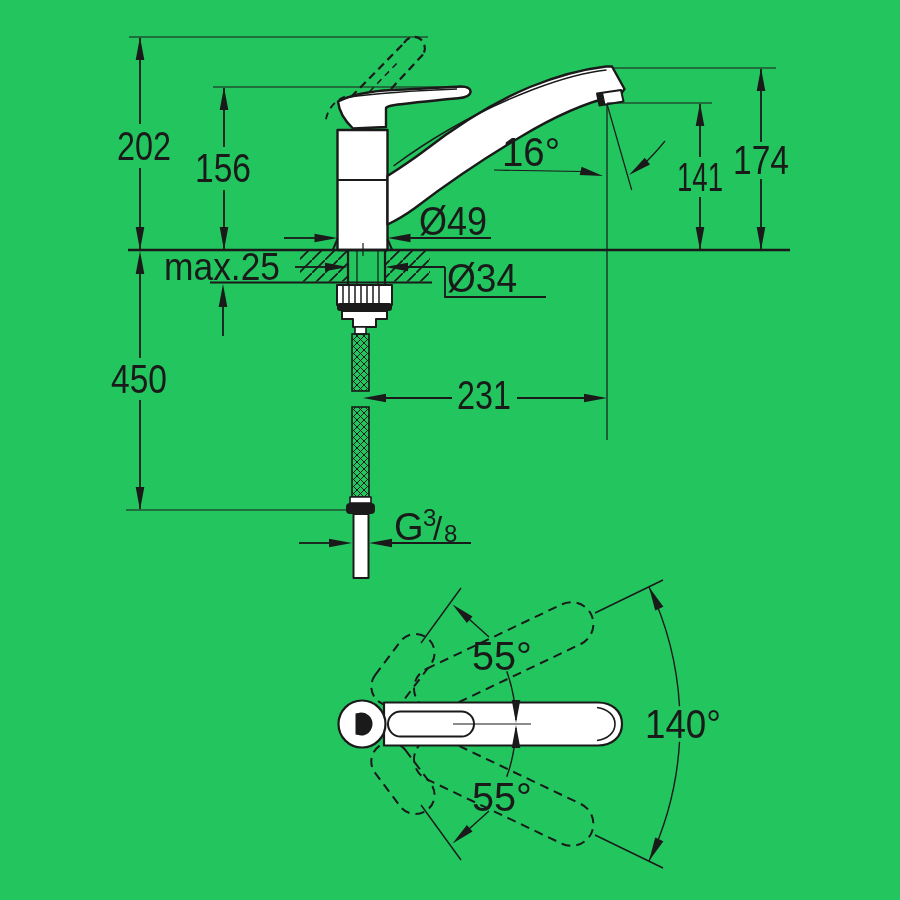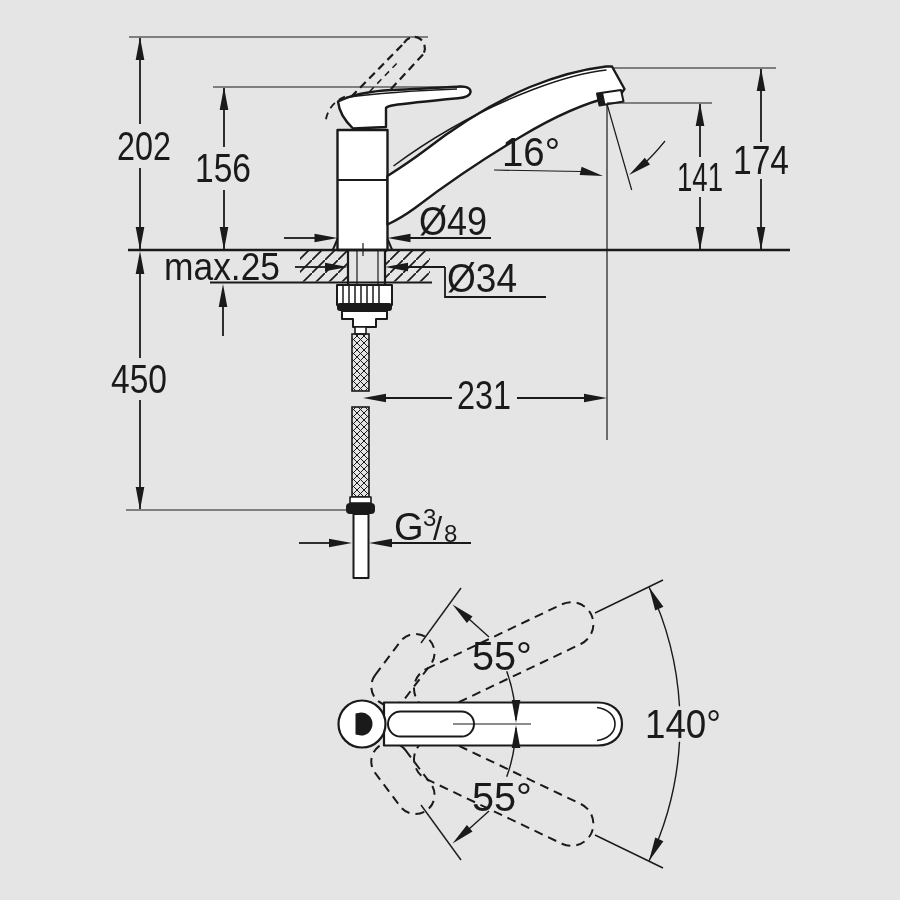--- a/index.html
+++ b/index.html
@@ -1,16 +1,16 @@
 <!DOCTYPE html>
 <html><head>
 <meta charset="utf-8">
 <style>
   html,body{margin:0;padding:0;background:#fff;}
-  .stage{width:900px;height:900px;background:#e5e5e5;position:relative;overflow:hidden;}
+  .stage{width:900px;height:900px;background:#22c55e;position:relative;overflow:hidden;}
   svg{display:block;}
   text{font-family:"Liberation Sans","DejaVu Sans",sans-serif;fill:#1a1a1a;}
   .dimtxt{font-size:40px;}
   .dimtxt-s{font-size:38px;}
   .obj{fill:#ffffff;stroke:#1a1a1a;stroke-width:2.4;stroke-linejoin:round;}
   .obj2{fill:#ffffff;stroke:#1a1a1a;stroke-width:2;stroke-linejoin:round;}
   .thin{fill:none;stroke:#1a1a1a;stroke-width:1.4;}
   .xthin{fill:none;stroke:#1a1a1a;stroke-width:1.2;}
   .dim{fill:none;stroke:#1a1a1a;stroke-width:1.8;}
   .arrow{fill:#1a1a1a;stroke:none;}

